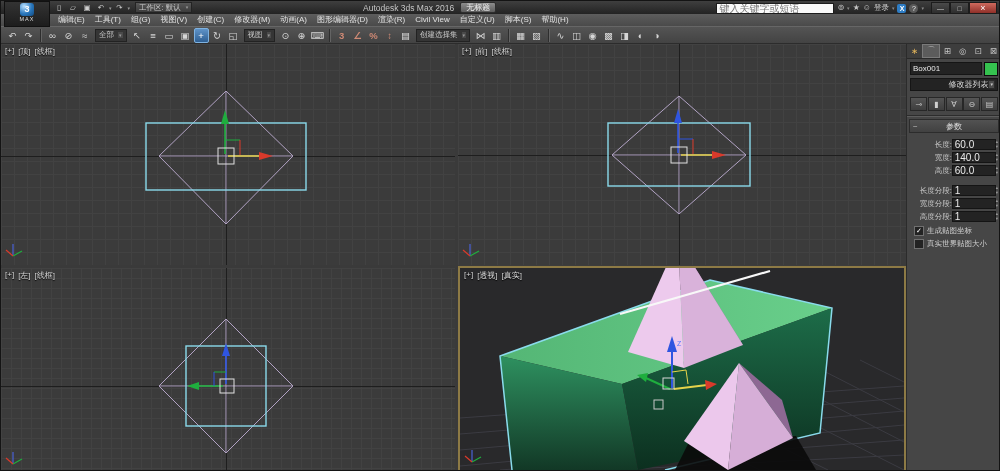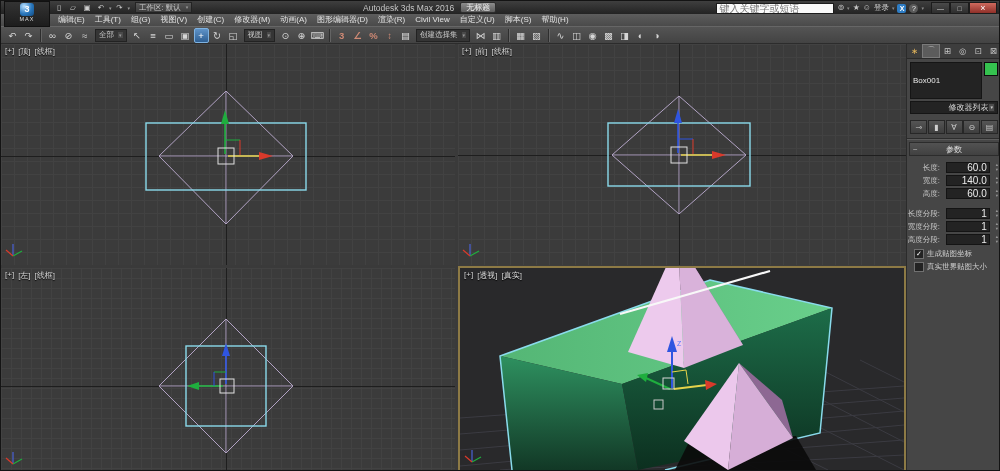--- a/index.html
+++ b/index.html
@@ -55,33 +55,33 @@
   .splitter-v{position:absolute;left:454px;top:43px;width:3px;height:428px;background:#3a3a3a;}
   .splitter-h{position:absolute;left:0;top:264px;width:454px;height:3px;background:#3a3a3a;}
 
   
   .cpanel{position:absolute;left:905px;top:43px;width:95px;height:428px;background:#464646;border-left:1px solid #2b2b2b;box-sizing:border-box;}
   .cp-tabs{display:flex;height:14px;background:#3d3d3d;border-bottom:1px solid #292929;}
   .cp-tab{flex:1;display:flex;align-items:center;justify-content:center;font-size:8.5px;color:#c6c6c6;}
   .cp-tab.create{color:#e2b45a;}
   .cp-tab.active{background:#5c5c5c;border:1px solid #7a7a7a;box-sizing:border-box;color:#fff;}
   .cp-name{display:flex;gap:2px;padding:3px 3px 2px;}
-  .cp-input{flex:1;height:11px;background:#232323;border:1px solid #151515;color:#e8e8e8;font-size:8px;line-height:11px;padding:12px 2px;}
+  .cp-input{flex:1;height:11px;background:#232323;border:1px solid #151515;color:#e8e8e8;font-size:8px;line-height:11px;padding:0 2px;}
   .cp-swatch{width:12px;height:12px;background:#35c24f;border:1px solid #0d0d0d;}
   .cp-drop{margin:0 3px 3px;height:11px;background:#232323;border:1px solid #151515;color:#dcdcdc;font-size:8px;display:flex;align-items:center;justify-content:flex-end;padding:0 2px;}
   .cp-drop .dbtn{background:#4c4c4c;border:1px solid #2a2a2a;font-size:5px;color:#ccc;padding:0 1px;line-height:7px;}
   .cp-stack{margin:0 3px;height:86px;background:#9d9d9d;border:1px solid #5f5f5f;overflow:hidden;}
   .stack-item{height:11px;background:#5a5f66;color:#fff;font-size:8px;line-height:11px;padding-left:12px;border-bottom:1px solid #777;}
   .cp-stackbtns{display:flex;justify-content:space-between;padding:3px 3px 2px;}
   .sbtn{width:15px;height:12px;background:linear-gradient(#555,#3e3e3e);border:1px solid #272727;color:#cfcfcf;font-size:8px;display:flex;align-items:center;justify-content:center;}
   .cp-divider{height:0;border-top:1px solid #2c2c2c;border-bottom:1px solid #5c5c5c;margin:2px 0;}
   .cp-rollout{margin:1px 2px;height:12px;background:linear-gradient(#525252,#414141);border:1px solid #2c2c2c;position:relative;display:flex;align-items:center;justify-content:center;color:#e2e2e2;font-size:8px;}
   .cp-rollout .col{position:absolute;left:3px;font-size:8px;color:#bbb;}
   .cp-params{padding:4px 3px 0 0;}
-  .p-row{display:flex;align-items:center;justify-content:flex-end;gap:6px;height:13px;text-align:right;}
+  .p-row{display:flex;align-items:center;justify-content:flex-end;gap:0;height:13px;}
   .p-label{font-size:7.5px;color:#c9c9c9;white-space:nowrap;}
   .p-field{width:38px;height:9px;background:#232323;border:1px solid #141414;color:#eaeaea;font-size:10px;line-height:9px;padding:0 2px;}
   .p-spin{display:flex;flex-direction:column;font-size:4.5px;line-height:4.5px;color:#9a9a9a;}
   .p-gap{height:7px;}
   .cb-row{display:flex;align-items:center;gap:3px;padding:3px 0 0 7px;}
   .cb{width:8px;height:8px;background:#232323;border:1px solid #707070;font-size:7px;color:#fff;line-height:8px;text-align:center;}
   .cb-label{font-size:7.5px;color:#cfcfcf;}
   .cp-scrollstrip{position:absolute;right:0;top:0;width:2px;height:100%;background:#2f2f2f;}
 </style>
 </head>

